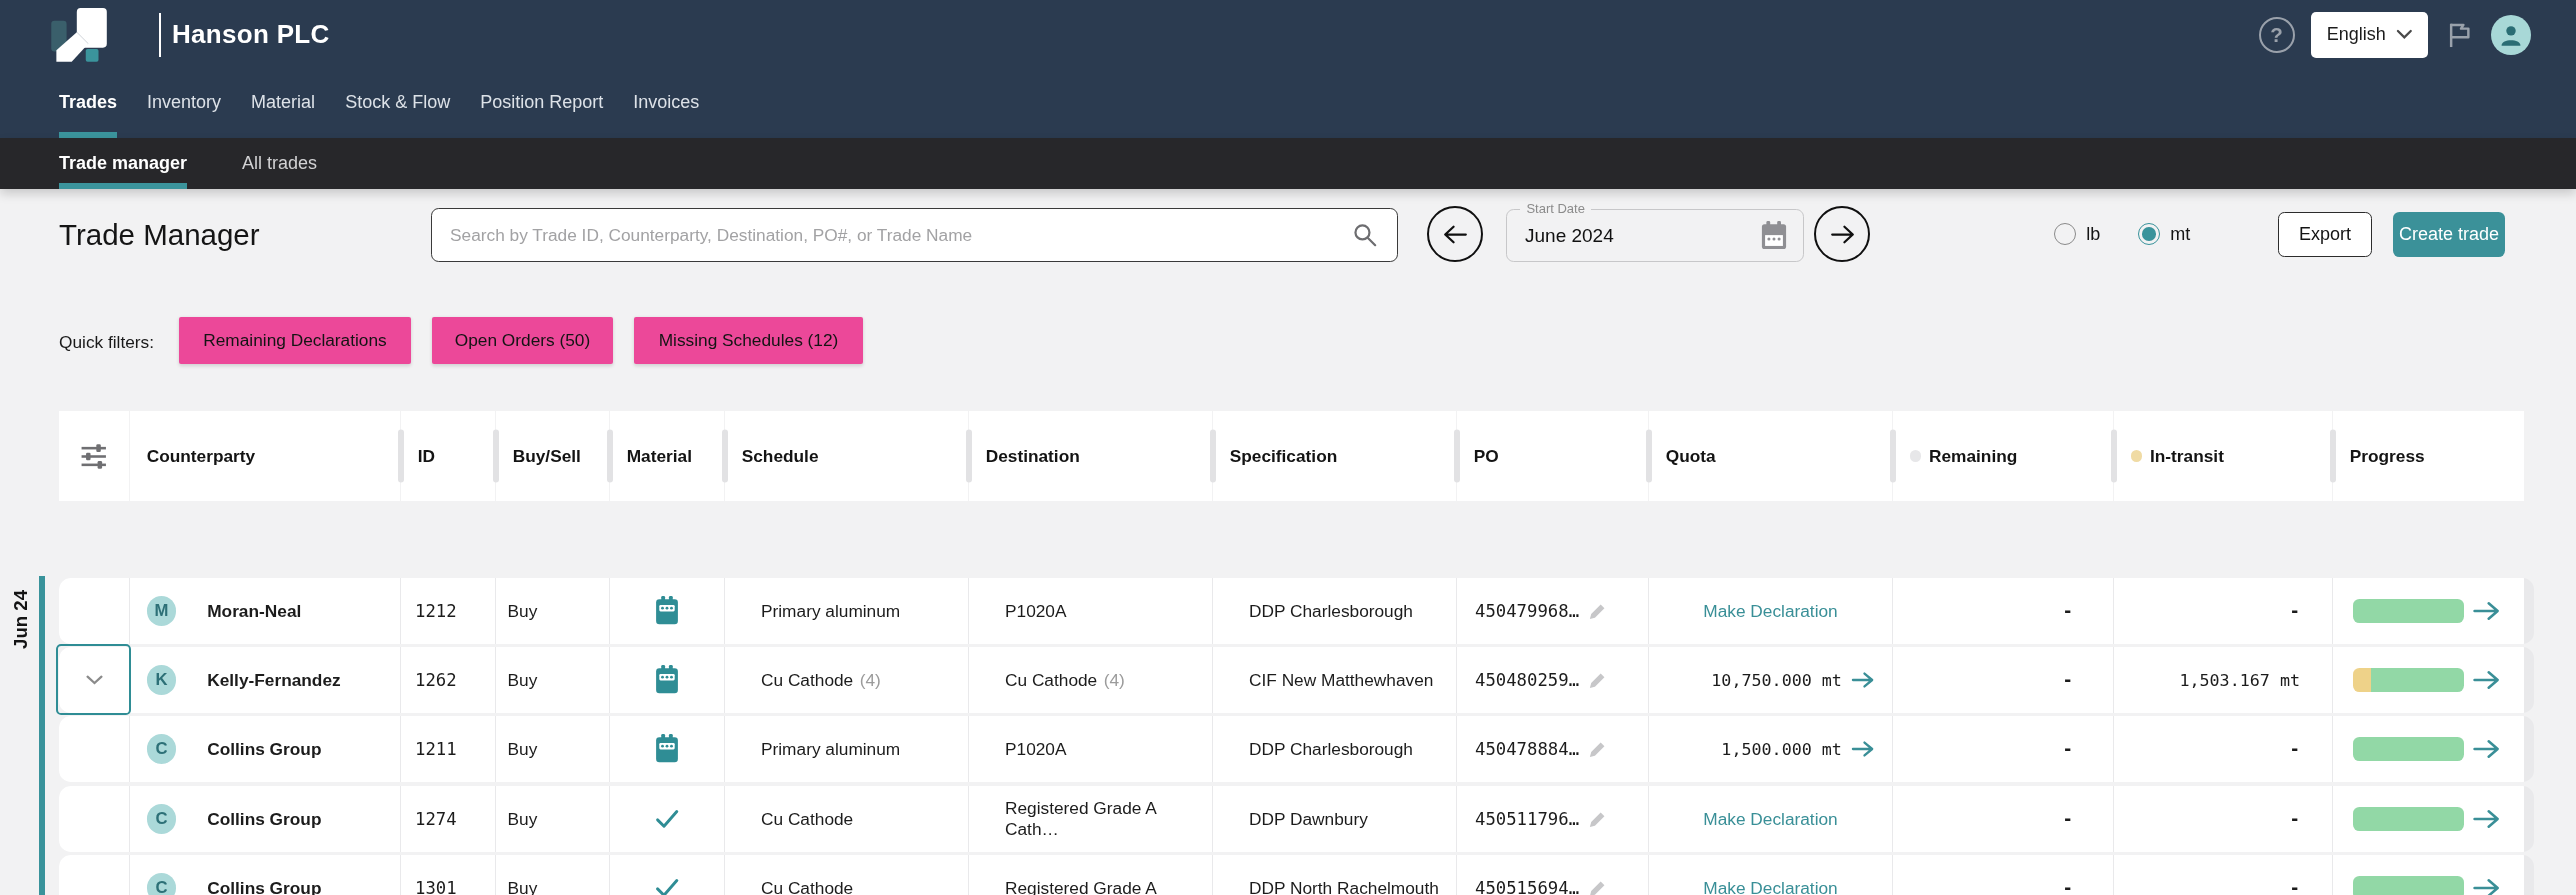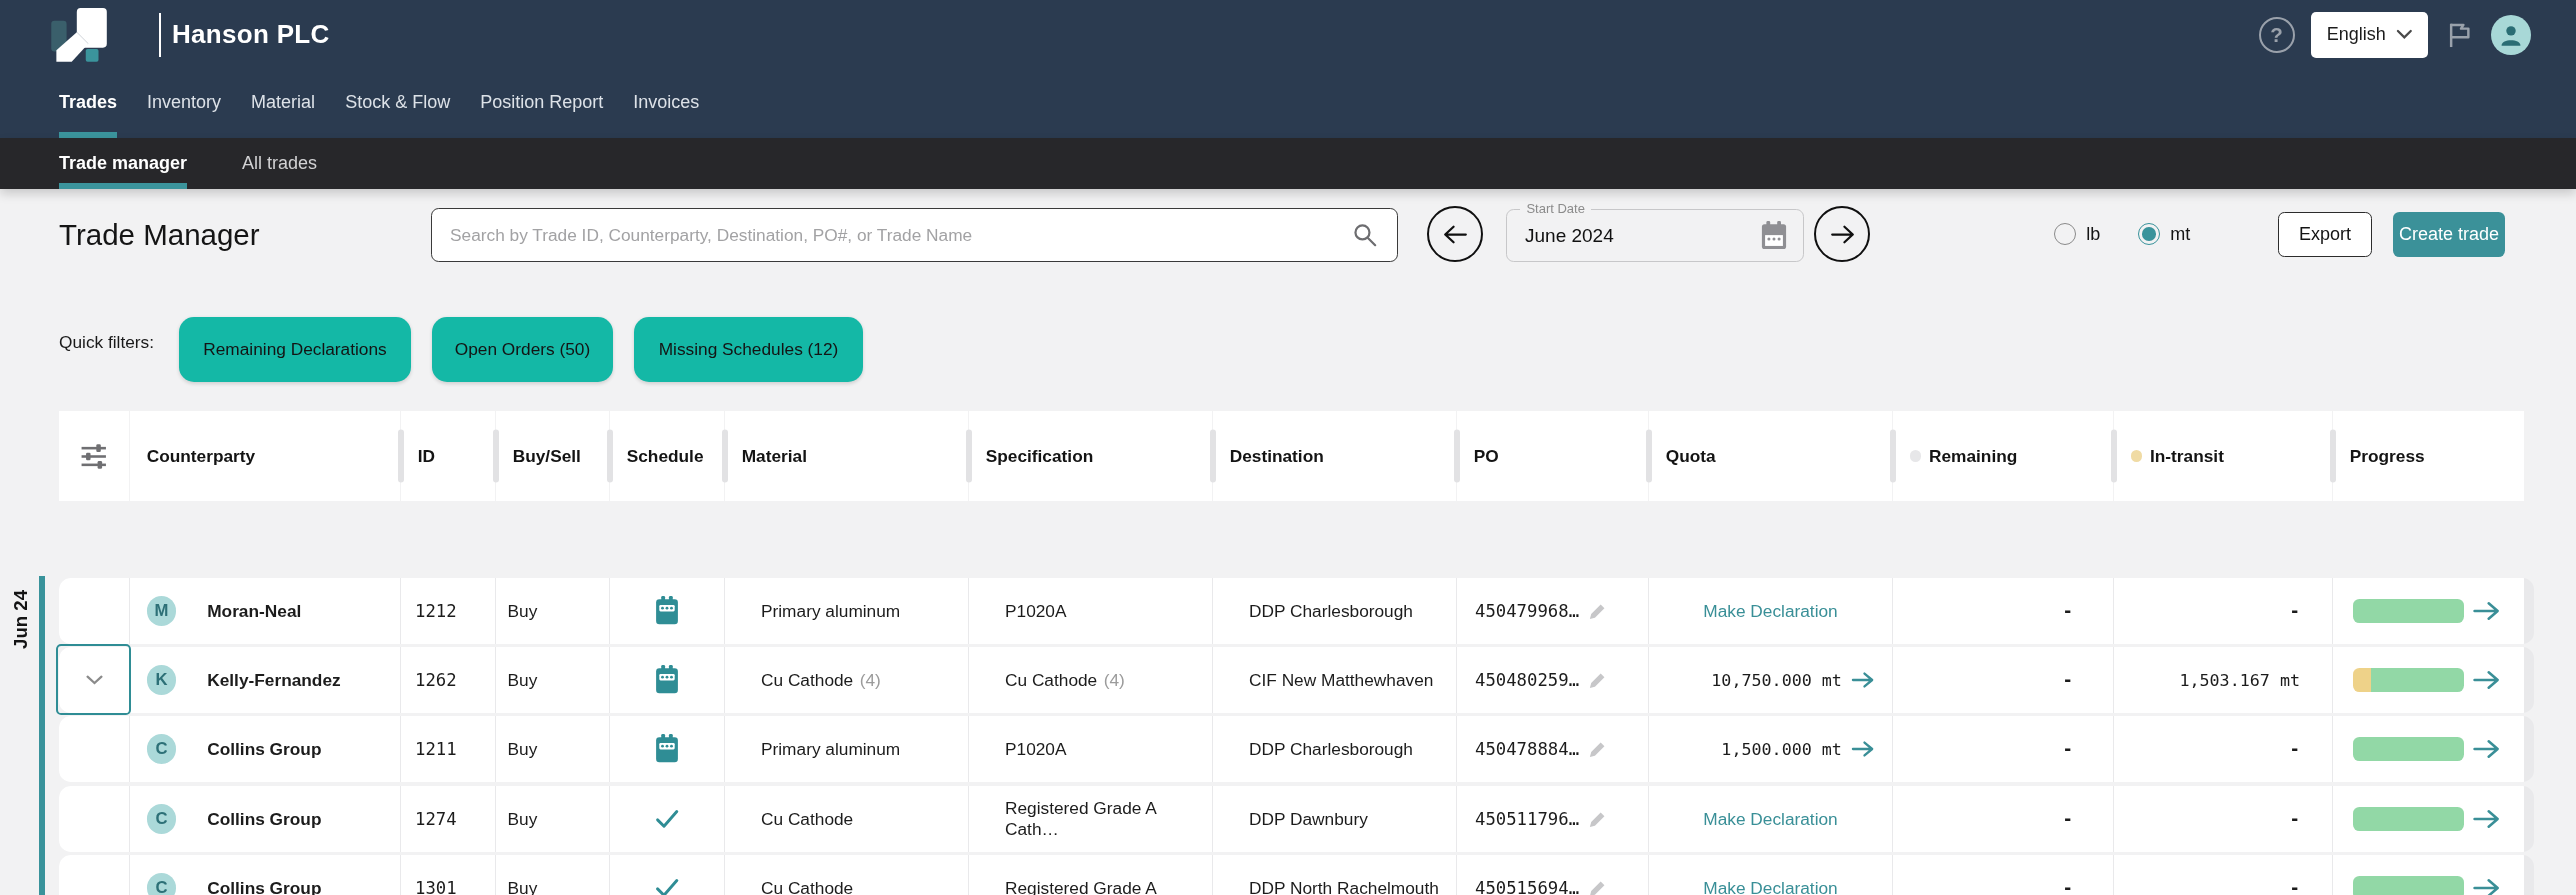--- a/index.html
+++ b/index.html
@@ -50,21 +50,21 @@
   .radio { width:22px; height:22px; border-radius:50%; border:1.9px solid #8a8a8a; position:relative; }
   .radio.sel { border-color:#39939b; }
   .radio.sel::after { content:""; position:absolute; inset:3.2px; border-radius:50%; background:#39939b; }
   .unit-radio span.lbl { font-size:18px; color:#141414; }
   .btn { position:absolute; top:212px; height:45px; border-radius:6.4px; display:flex; align-items:center; justify-content:center; font-size:18px; cursor:pointer; }
   .btn.export { left:2278px; width:94px; background:#fff; border:1.6px solid #2c2c2c; color:#141414; }
   .btn.create { left:2393px; width:112px; background:#3b9199; color:#fff; }
 
   
   .qf-label { position:absolute; left:59px; top:332px; font-size:17.3px; color:#1a1a1a; }
-  .chip { position:absolute; top:317px; height:65px; background:#14b8a6; border-radius:15px; box-shadow:0 1.3px 3.9px rgba(0,0,0,0.14); display:flex; align-items:center; justify-content:center; font-size:17.3px; color:#141414; cursor:pointer; }
+  .chip { position:absolute; top:317px; height:47px; background:#ec4899; border-radius:2px; box-shadow:0 1.3px 3.9px rgba(0,0,0,0.14); display:flex; align-items:center; justify-content:center; font-size:17.3px; color:#141414; cursor:pointer; }
   .chip.c1 { left:179px; width:232px; }
   .chip.c2 { left:432px; width:181px; }
   .chip.c3 { left:634px; width:229px; }
 
   
   .grid13 { display:grid; grid-template-columns:70px 270px 94px 113px 114px 243px 243px 243px 191px 243px 220px 218px 191px; column-gap:1px; }
   .thead { position:absolute; left:59px; top:411px; width:2475px; height:90px; }
   .h-cell { background:#fff; display:flex; align-items:center; padding-left:16.7px; font-size:17.3px; font-weight:700; color:#141414; position:relative; }
   .h-cell.center { justify-content:center; padding-left:0; }
   .h-cell.rh::after { content:""; position:absolute; right:-3.9px; top:50%; transform:translateY(-50%); width:5.8px; height:53px; border-radius:3.2px; background:#e2e2e4; z-index:1; }
@@ -239,24 +239,24 @@
               <rect x="27" y="2" width="7" height="12" rx="2"></rect>
               <rect x="11" y="15" width="7" height="12" rx="2"></rect>
               <rect x="29" y="28" width="7" height="12" rx="2"></rect>
             </g>
         </svg>
       </span>
     </div>
     <div class="h-cell rh">Counterparty</div>
     <div class="h-cell rh">ID</div>
     <div class="h-cell rh">Buy/Sell</div>
+    <div class="h-cell rh">Material</div>
     <div class="h-cell rh">Schedule</div>
-    <div class="h-cell rh">Material</div>
+    <div class="h-cell rh">Destination</div>
     <div class="h-cell rh">Specification</div>
-    <div class="h-cell rh">Destination</div>
     <div class="h-cell rh">PO</div>
     <div class="h-cell rh">Quota</div>
     <div class="h-cell rh">
       <span class="dot gray"></span>
       <span>Remaining</span>
     </div>
     <div class="h-cell rh">
       <span class="dot tan"></span>
       <span>In-transit</span>
     </div>

